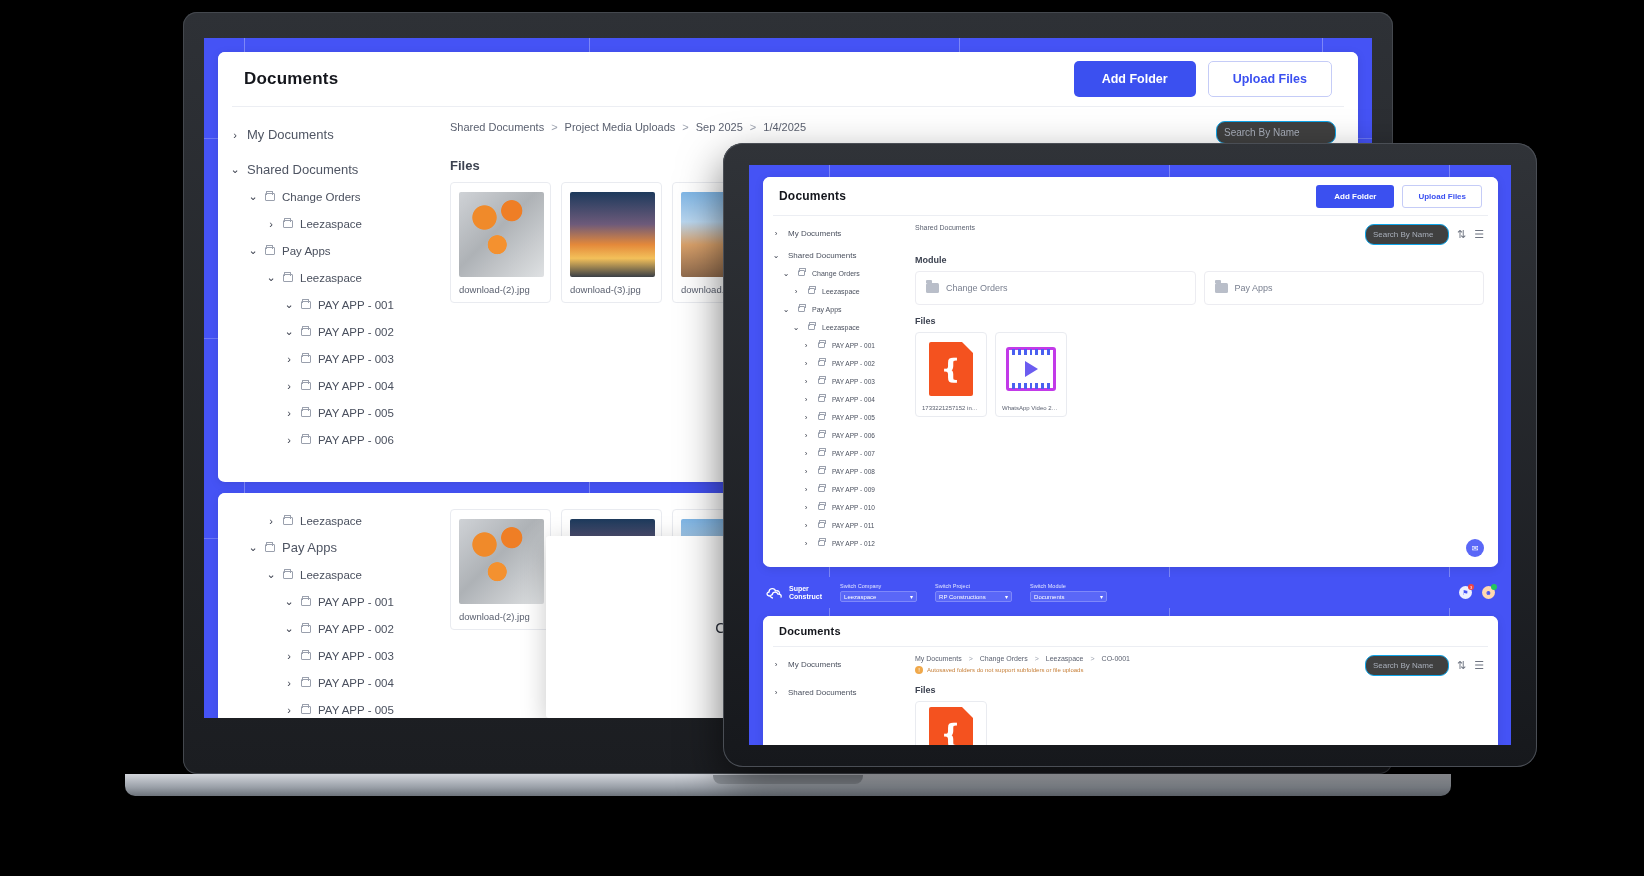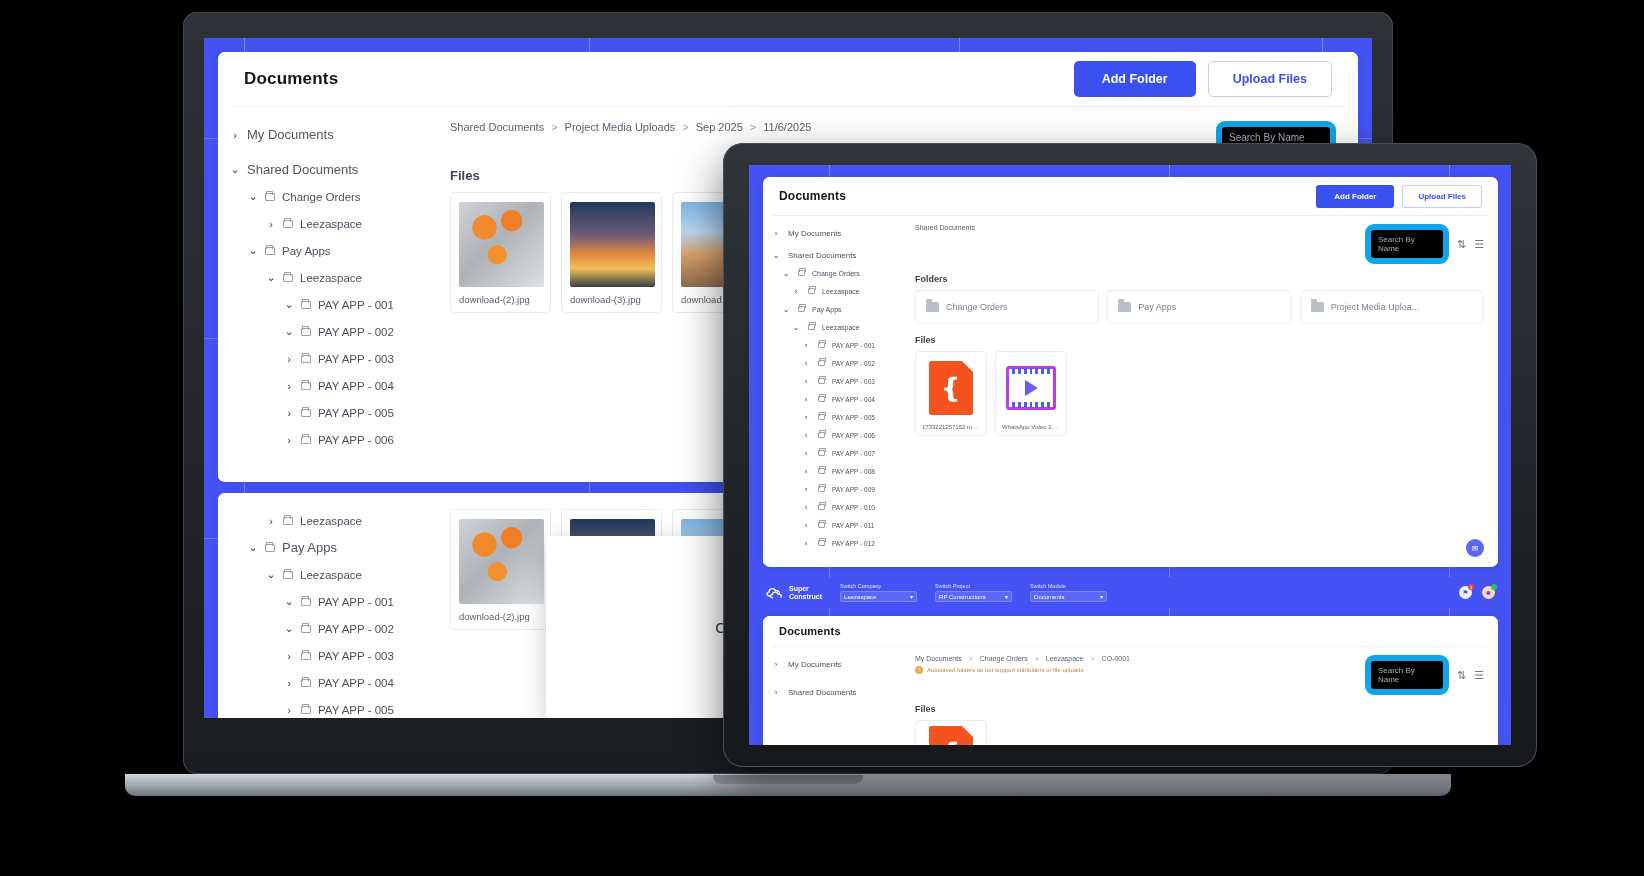--- a/index.html
+++ b/index.html
@@ -73,22 +73,22 @@
   .thumb { width:85px; height:85px; border-radius:2px; overflow:hidden; margin:0 auto; }
   .fname { font-size:9.5px; color:#5b6170; margin-top:7px; text-align:left;
            overflow:hidden; text-overflow:ellipsis; white-space:nowrap; }
 
   .folder-card { flex:1; border:1px solid #ececf1; border-radius:4px; padding:9px 10px;
                  display:flex; align-items:center; gap:7px; height:34px; }
   .folder-solid { width:13px;height:10px;background:#b9bec9;border-radius:1.5px; position:relative;flex:0 0 auto;}
   .folder-solid::before{content:"";position:absolute;left:0;top:-3px;width:6px;height:3px;background:#b9bec9;border-radius:1px 1px 0 0;}
   .folder-name { font-size:9px;color:#7a8090; overflow:hidden; text-overflow:ellipsis; white-space:nowrap;}
 
-  .search-box { border:6px solid #0ea5e9; border-radius:9px; font-size:8px; color:#a8aeba;
-                padding:5px 7px; width:84px; background:#000000; }
+  .search-box { border:1px solid #0ea5e9; border-radius:9px; font-size:8px; color:#a8aeba;
+                padding:5px 7px; width:84px; background:#404040; }
   .icon-btn { color:#6e7481; font-size:11px; cursor:pointer; }
 
   
   .ph1 { background:
       radial-gradient(circle at 30% 30%, #f08a2a 0 14%, transparent 15%),
       radial-gradient(circle at 62% 22%, #ef7e25 0 12%, transparent 13%),
       radial-gradient(circle at 45% 62%, #f4912f 0 13%, transparent 14%),
       linear-gradient(135deg,#cfd2d6 0%, #aeb2b6 45%, #dfe1e3 100%); }
   .ph2 { background: linear-gradient(180deg,#1d3a5c 0%, #6d5a7a 38%, #e4893a 62%, #f3c05a 78%, #3a3f46 100%); }
   .ph3 { background: linear-gradient(180deg,#7fb6e6 0%, #b9d6ef 35%, #d8a06a 62%, #8e6a4d 100%); }
@@ -303,21 +303,21 @@
 
             <div class="content">
               <div style="display:flex; align-items:flex-start; justify-content:space-between;">
                 <div class="crumbs">
                   <span>Shared Documents</span>
                   <span class="sep">&gt;</span>
                   <span>Project Media Uploads</span>
                   <span class="sep">&gt;</span>
                   <span>Sep 2025</span>
                   <span class="sep">&gt;</span>
-                  <span>11/6/2025</span>
+                  <span>1/4/2025</span>
                 </div>
                 <div style="display:flex;align-items:center;gap:10px;">
                   <div class="search-box" style="width:120px;font-size:10px;">Search By Name</div>
                 </div>
               </div>
 
               <div class="sect-title">Files</div>
 
               <div class="cards">
                 <div class="fcard">
@@ -461,34 +461,30 @@
                 <div class="crumbs" style="font-size:7px">
                   <span>Shared Documents</span>
                 </div>
                 <div style="display:flex;align-items:center;gap:8px;">
                   <div class="search-box">Search By Name</div>
                   <span class="icon-btn">⇅</span>
                   <span class="icon-btn">☰</span>
                 </div>
               </div>
 
-              <div class="sect-title" style="font-size:9px;margin:10px 0 6px;">Folders</div>
+              <div class="sect-title" style="font-size:9px;margin:10px 0 6px;">Module</div>
 
               <div style="display:flex;gap:8px;">
                 <div class="folder-card">
                   <span class="folder-solid"></span>
                   <span class="folder-name">Change Orders</span>
                 </div>
                 <div class="folder-card">
                   <span class="folder-solid"></span>
                   <span class="folder-name">Pay Apps</span>
-                </div>
-                <div class="folder-card">
-                  <span class="folder-solid"></span>
-                  <span class="folder-name">Project Media Uploa...</span>
                 </div>
               </div>
 
               <div class="sect-title" style="font-size:9px;margin:11px 0 6px;">Files</div>
 
               <div style="display:flex;gap:8px;">
                 <div class="fcard" style="width:72px;padding:7px 6px 5px;">
                   <div style="height:58px;display:flex;align-items:center;justify-content:center;">
                     <div class="pdf-ic">❴</div>
                   </div>

